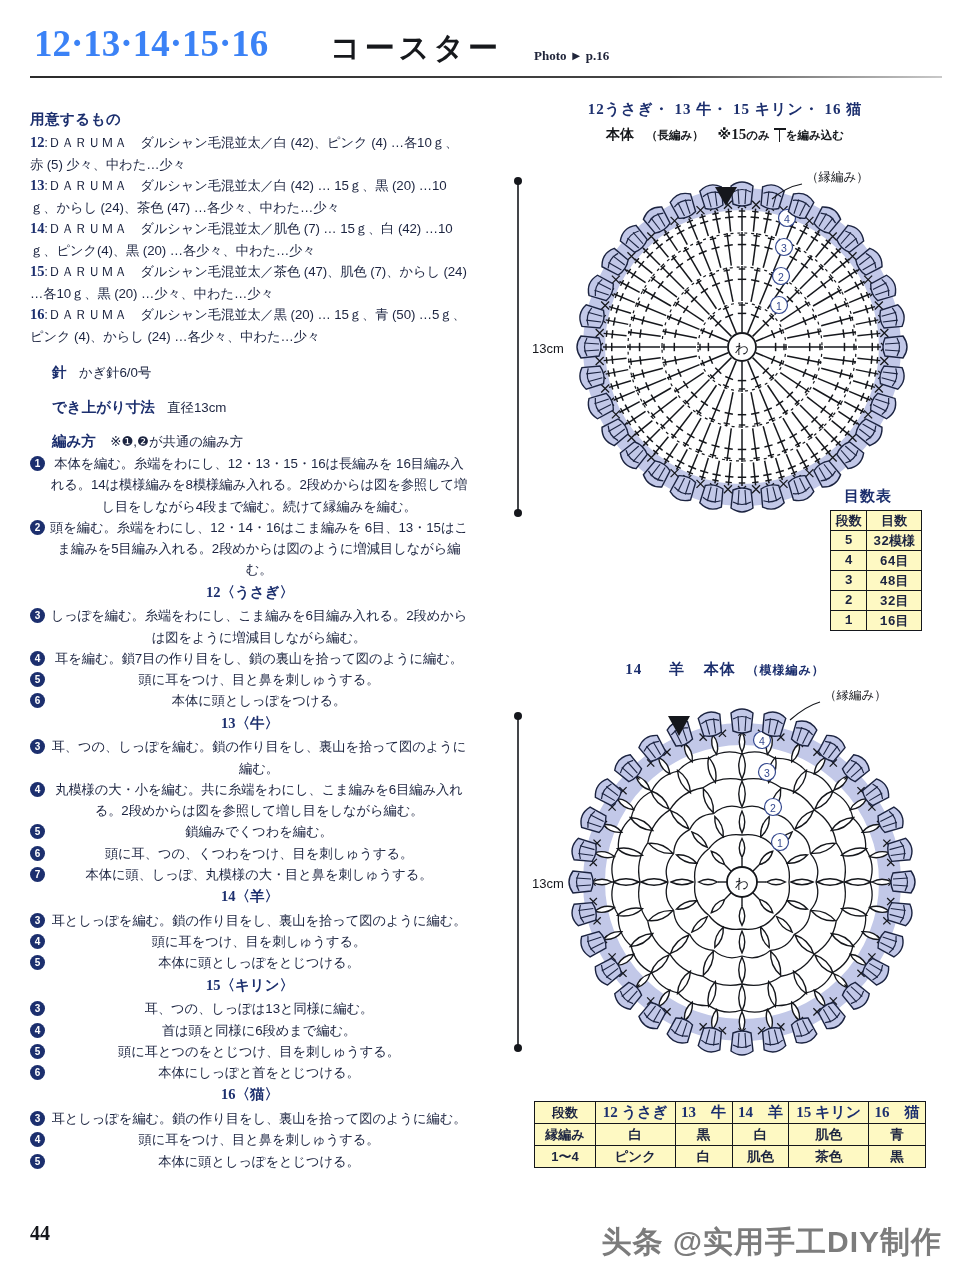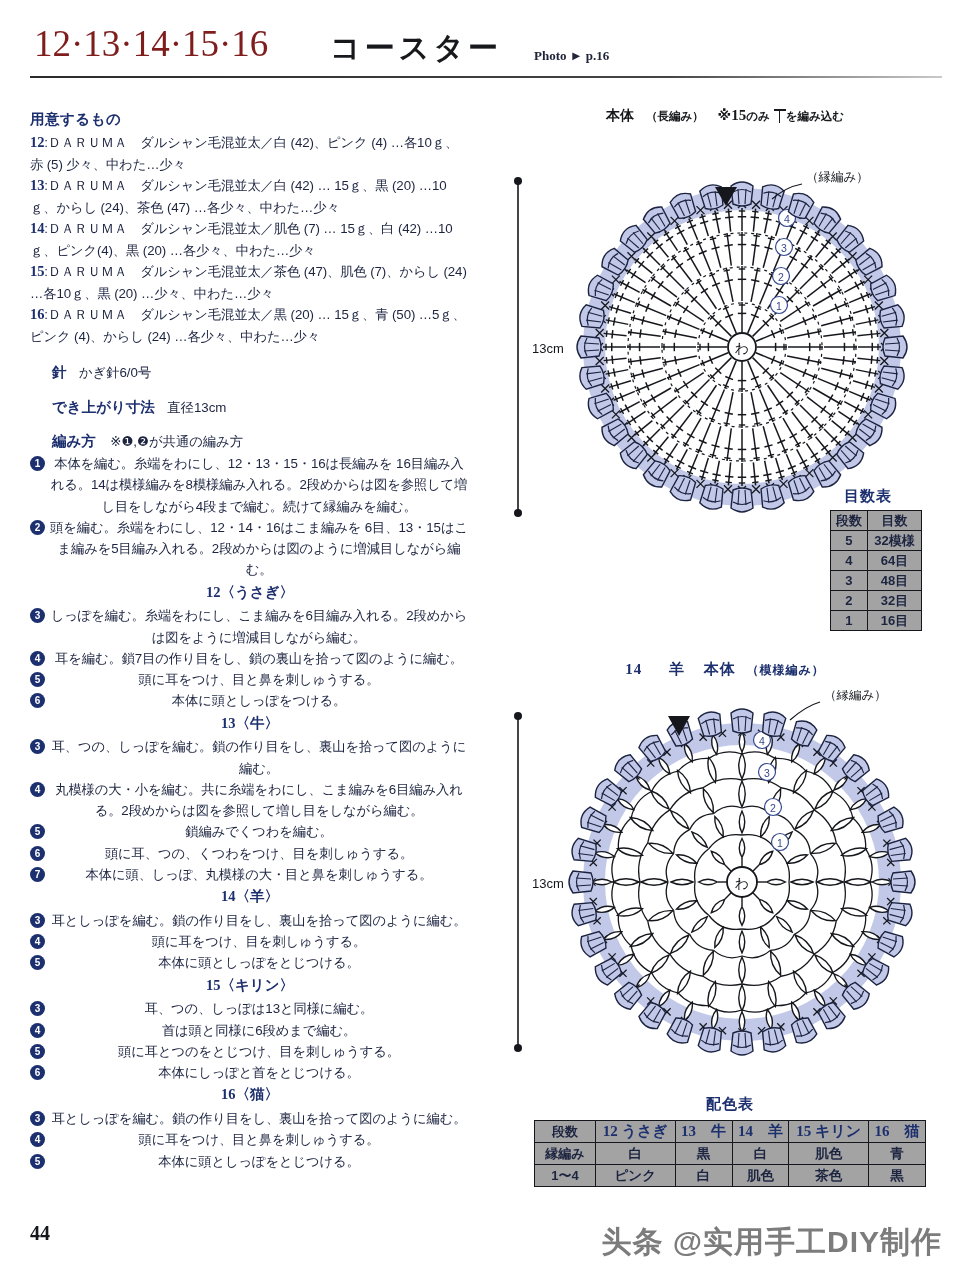--- a/index.html
+++ b/index.html
@@ -20,23 +20,23 @@
   #header {
     position: absolute;
     left: 0; top: 0;
     width: 970px; height: 82px;
   }
   #title-numbers {
     position: absolute;
     left: 34px; top: 22px;
     font-family: "Liberation Serif", "DejaVu Serif", serif;
     font-size: 37px;
-    font-weight: normal;
+    font-weight: bold;
     letter-spacing: 0px;
-    color: #7f1d1d;
+    color: #3b82f6;
     white-space: nowrap;
   }
   #title-jp {
     position: absolute;
     left: 330px; top: 28px;
     font-size: 30px;
     font-weight: 700;
     color: #16181c;
     letter-spacing: 4px;
     white-space: nowrap;
@@ -188,28 +188,29 @@
   table.grid {
     border-collapse: collapse;
     font-size: 13px;
     color: #1c2440;
   }
   table.grid th, table.grid td {
     border: 1.4px solid #15171c;
     text-align: center;
     padding: 2px 4px;
     font-weight: bold;
-    background: #a3a3a3;
+    background: #fef9c3;
     margin-left: 7px;
   }
 
   #stitch-table-wrap {
     position: absolute;
     left: 830px; top: 487px;
     width: 76px;
+    font-family: Liberation Mono, monospace;
   }
   #stitch-table-wrap table.grid { width: 92px; }
   #stitch-table-wrap th, #stitch-table-wrap td {
     height: 19px; font-size: 13px; padding: 0 2px;
   }
 
   #color-table-wrap {
     position: absolute;
     left: 534px; top: 1095px;
     width: 392px;
@@ -411,20 +412,21 @@
       <div class="step">
           <span class="step-bullet">5</span>
           <span class="step-text">本体に頭としっぽをとじつける。</span>
         </div>
     </div>
   </div>
 </div>
 
 <div id="right-col">
 
+  <div class="dia-title">12うさぎ・ 13 牛・ 15 キリン・ 16 猫</div>
   <div class="dia-sub">
     <span>本体</span>
     <span class="small" style="margin-left:8px">（長編み）</span>
     <span style="margin-left:10px">※</span><span class="snum">15</span><span class="small">のみ</span>
     <span class="tsym"></span><span class="small">を編み込む</span>
   </div>
 </div>
 
 <svg id="dia1" width="470" height="400" viewBox="0 0 470 400" style="position:absolute;left:490px;top:165px;">
   <defs>
@@ -1384,21 +1386,20 @@
       <use href="#d2shell" transform="translate(220.7855484774194,35.07435513548316) rotate(348.75)"></use>
     </g>
 
   <path d="M178,26 L200,26 L189,46 Z" fill="#15171c"></path>
 
   <path d="M300,30 Q316,16 330,12" fill="none" stroke="#15171c" stroke-width="1.2"></path>
   <text x="334" y="9" font-family="DejaVu Sans, sans-serif" font-size="12.5" fill="#15171c">（縁編み）</text>
 </svg>
 
 <div id="color-table-wrap">
-  <div class="tbl-title">配色表</div>
   <table class="grid">
     <thead>
       <tr>
         <th class="rowhdr" style="width:56px">段数</th>
         <th>12 うさぎ</th>
         <th>13　牛</th>
         <th>14　羊</th>
         <th>15 キリン</th>
         <th>16　猫</th>
       </tr>

